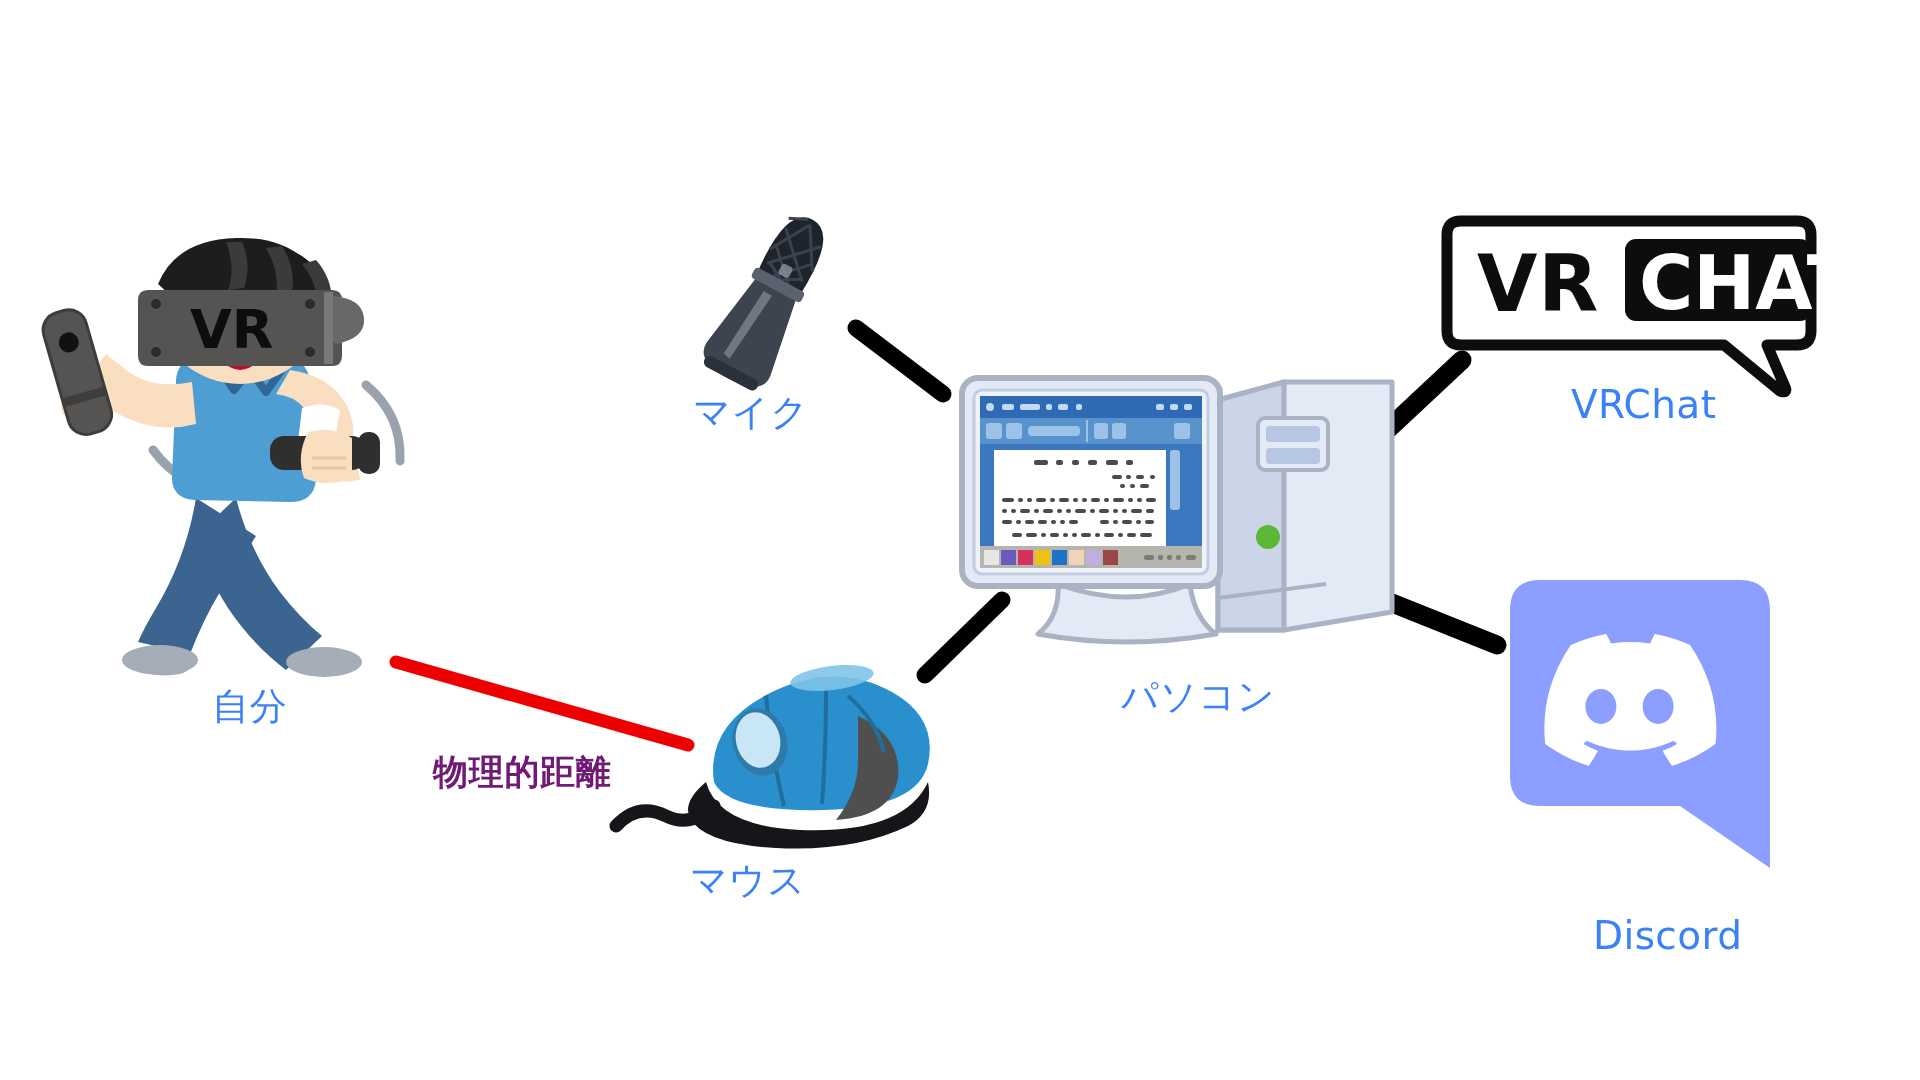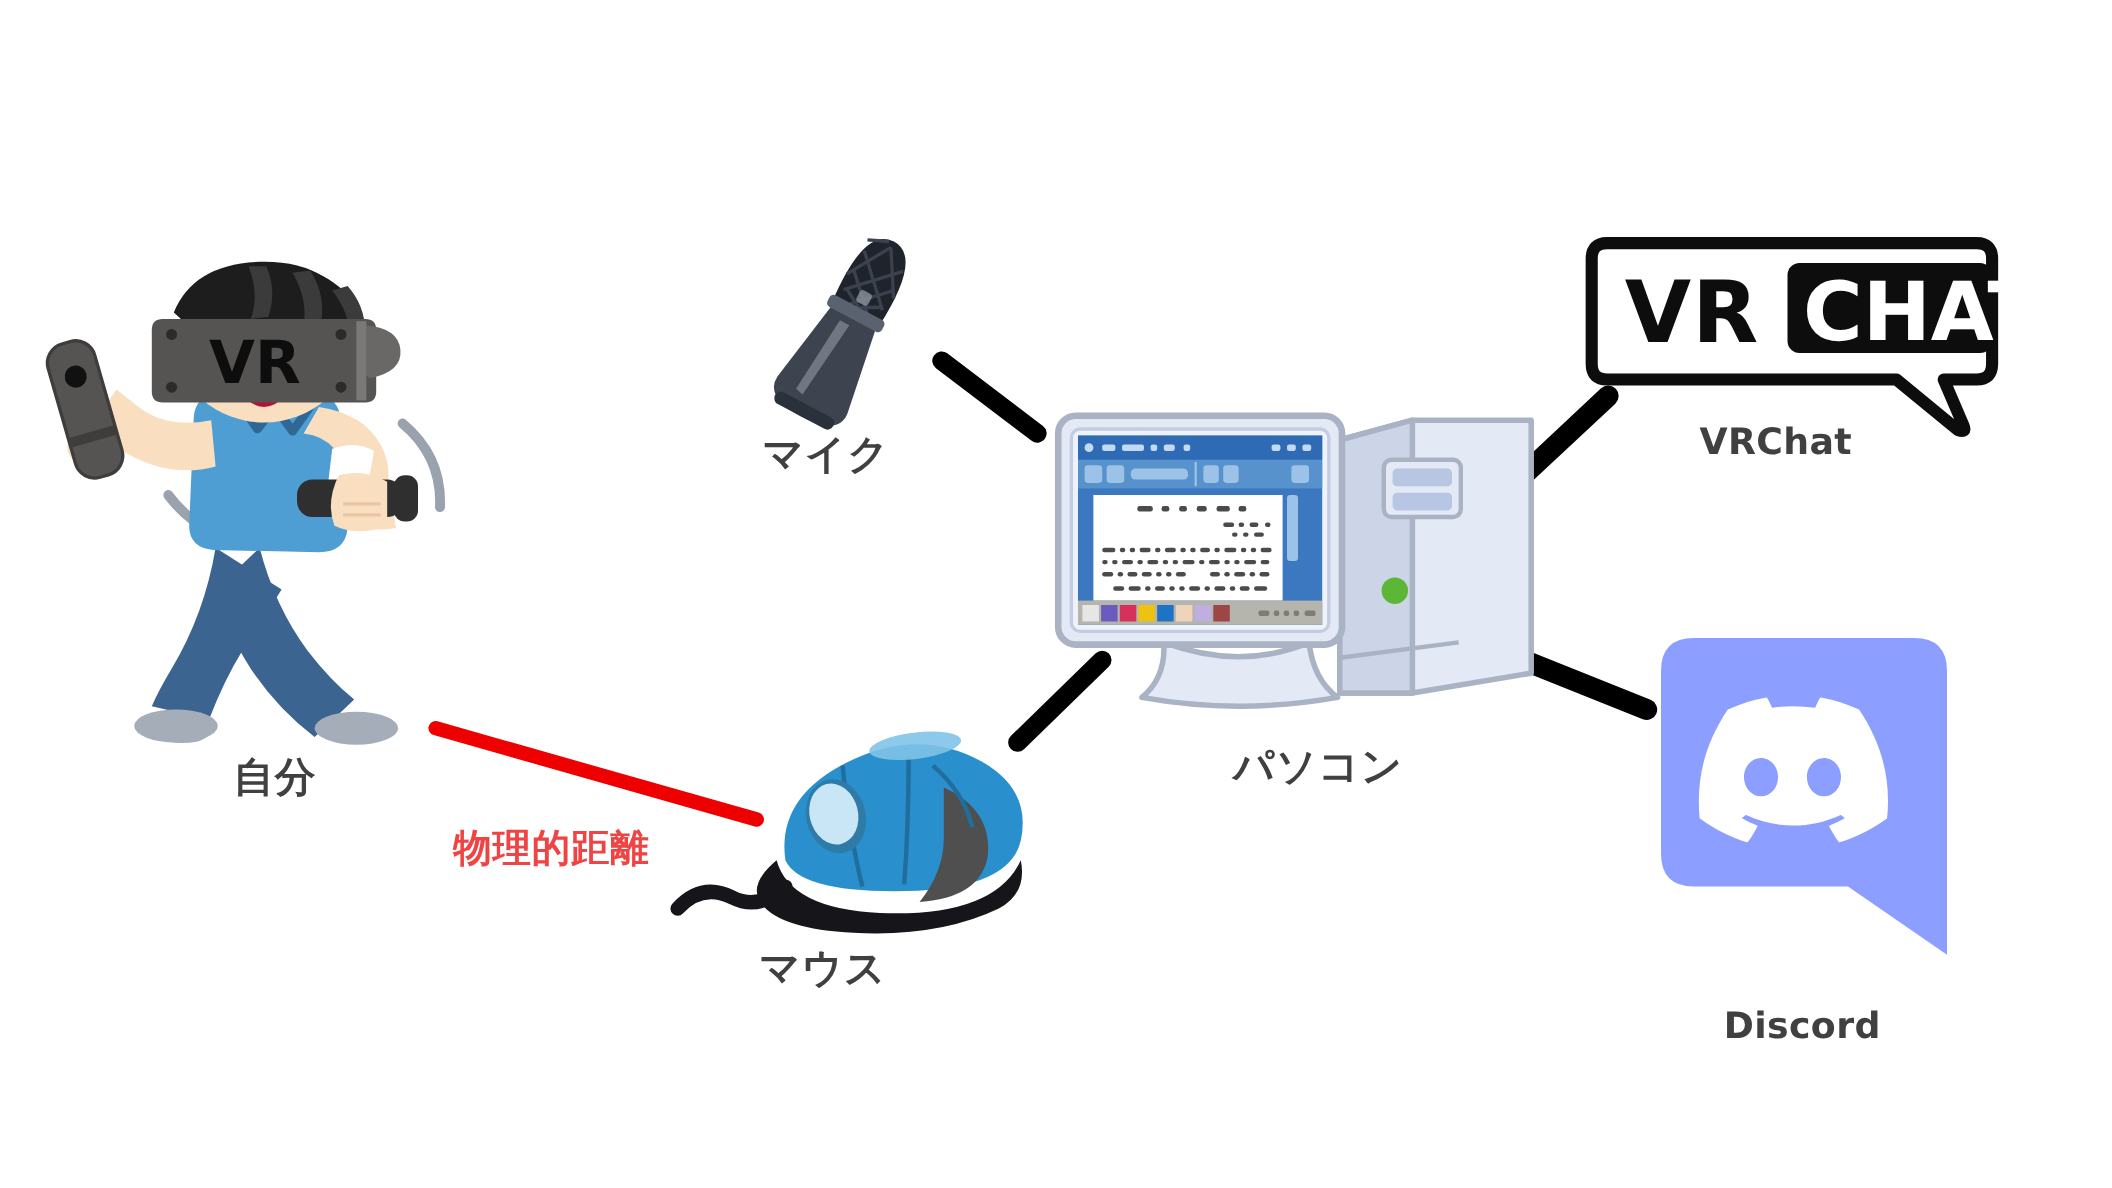--- a/index.html
+++ b/index.html
@@ -20,38 +20,40 @@
     background: #ffffff;
     padding-left: 36px;
   }
   .node {
     position: absolute;
   }
   .caption {
     position: absolute;
     text-align: center;
     font-family: "DejaVu Sans", "Liberation Sans", sans-serif;
-    font-weight: 700;
-    color: #404040;
+    font-weight: 400;
+    color: #3b82f6;
     white-space: nowrap;
     line-height: 1;
   }
   .caption-jp {
     font-size: 37px;
     letter-spacing: 0.02em;
   }
   .caption-en {
-    font-size: 33px;
+    font-size: 39px;
     letter-spacing: 0.01em;
+    margin-left: 26px;
   }
   .caption-red {
-    color: #ef4444;
+    color: #701a75;
     font-size: 35px;
     font-weight: 700;
     letter-spacing: 0.02em;
+    margin-left: 21px;
   }
   #edges {
     position: absolute;
     left: 0; top: 0;
     width: 1920px;
     height: 1080px;
     pointer-events: none;
   }
   svg.art { display: block; overflow: visible; }
 </style>

